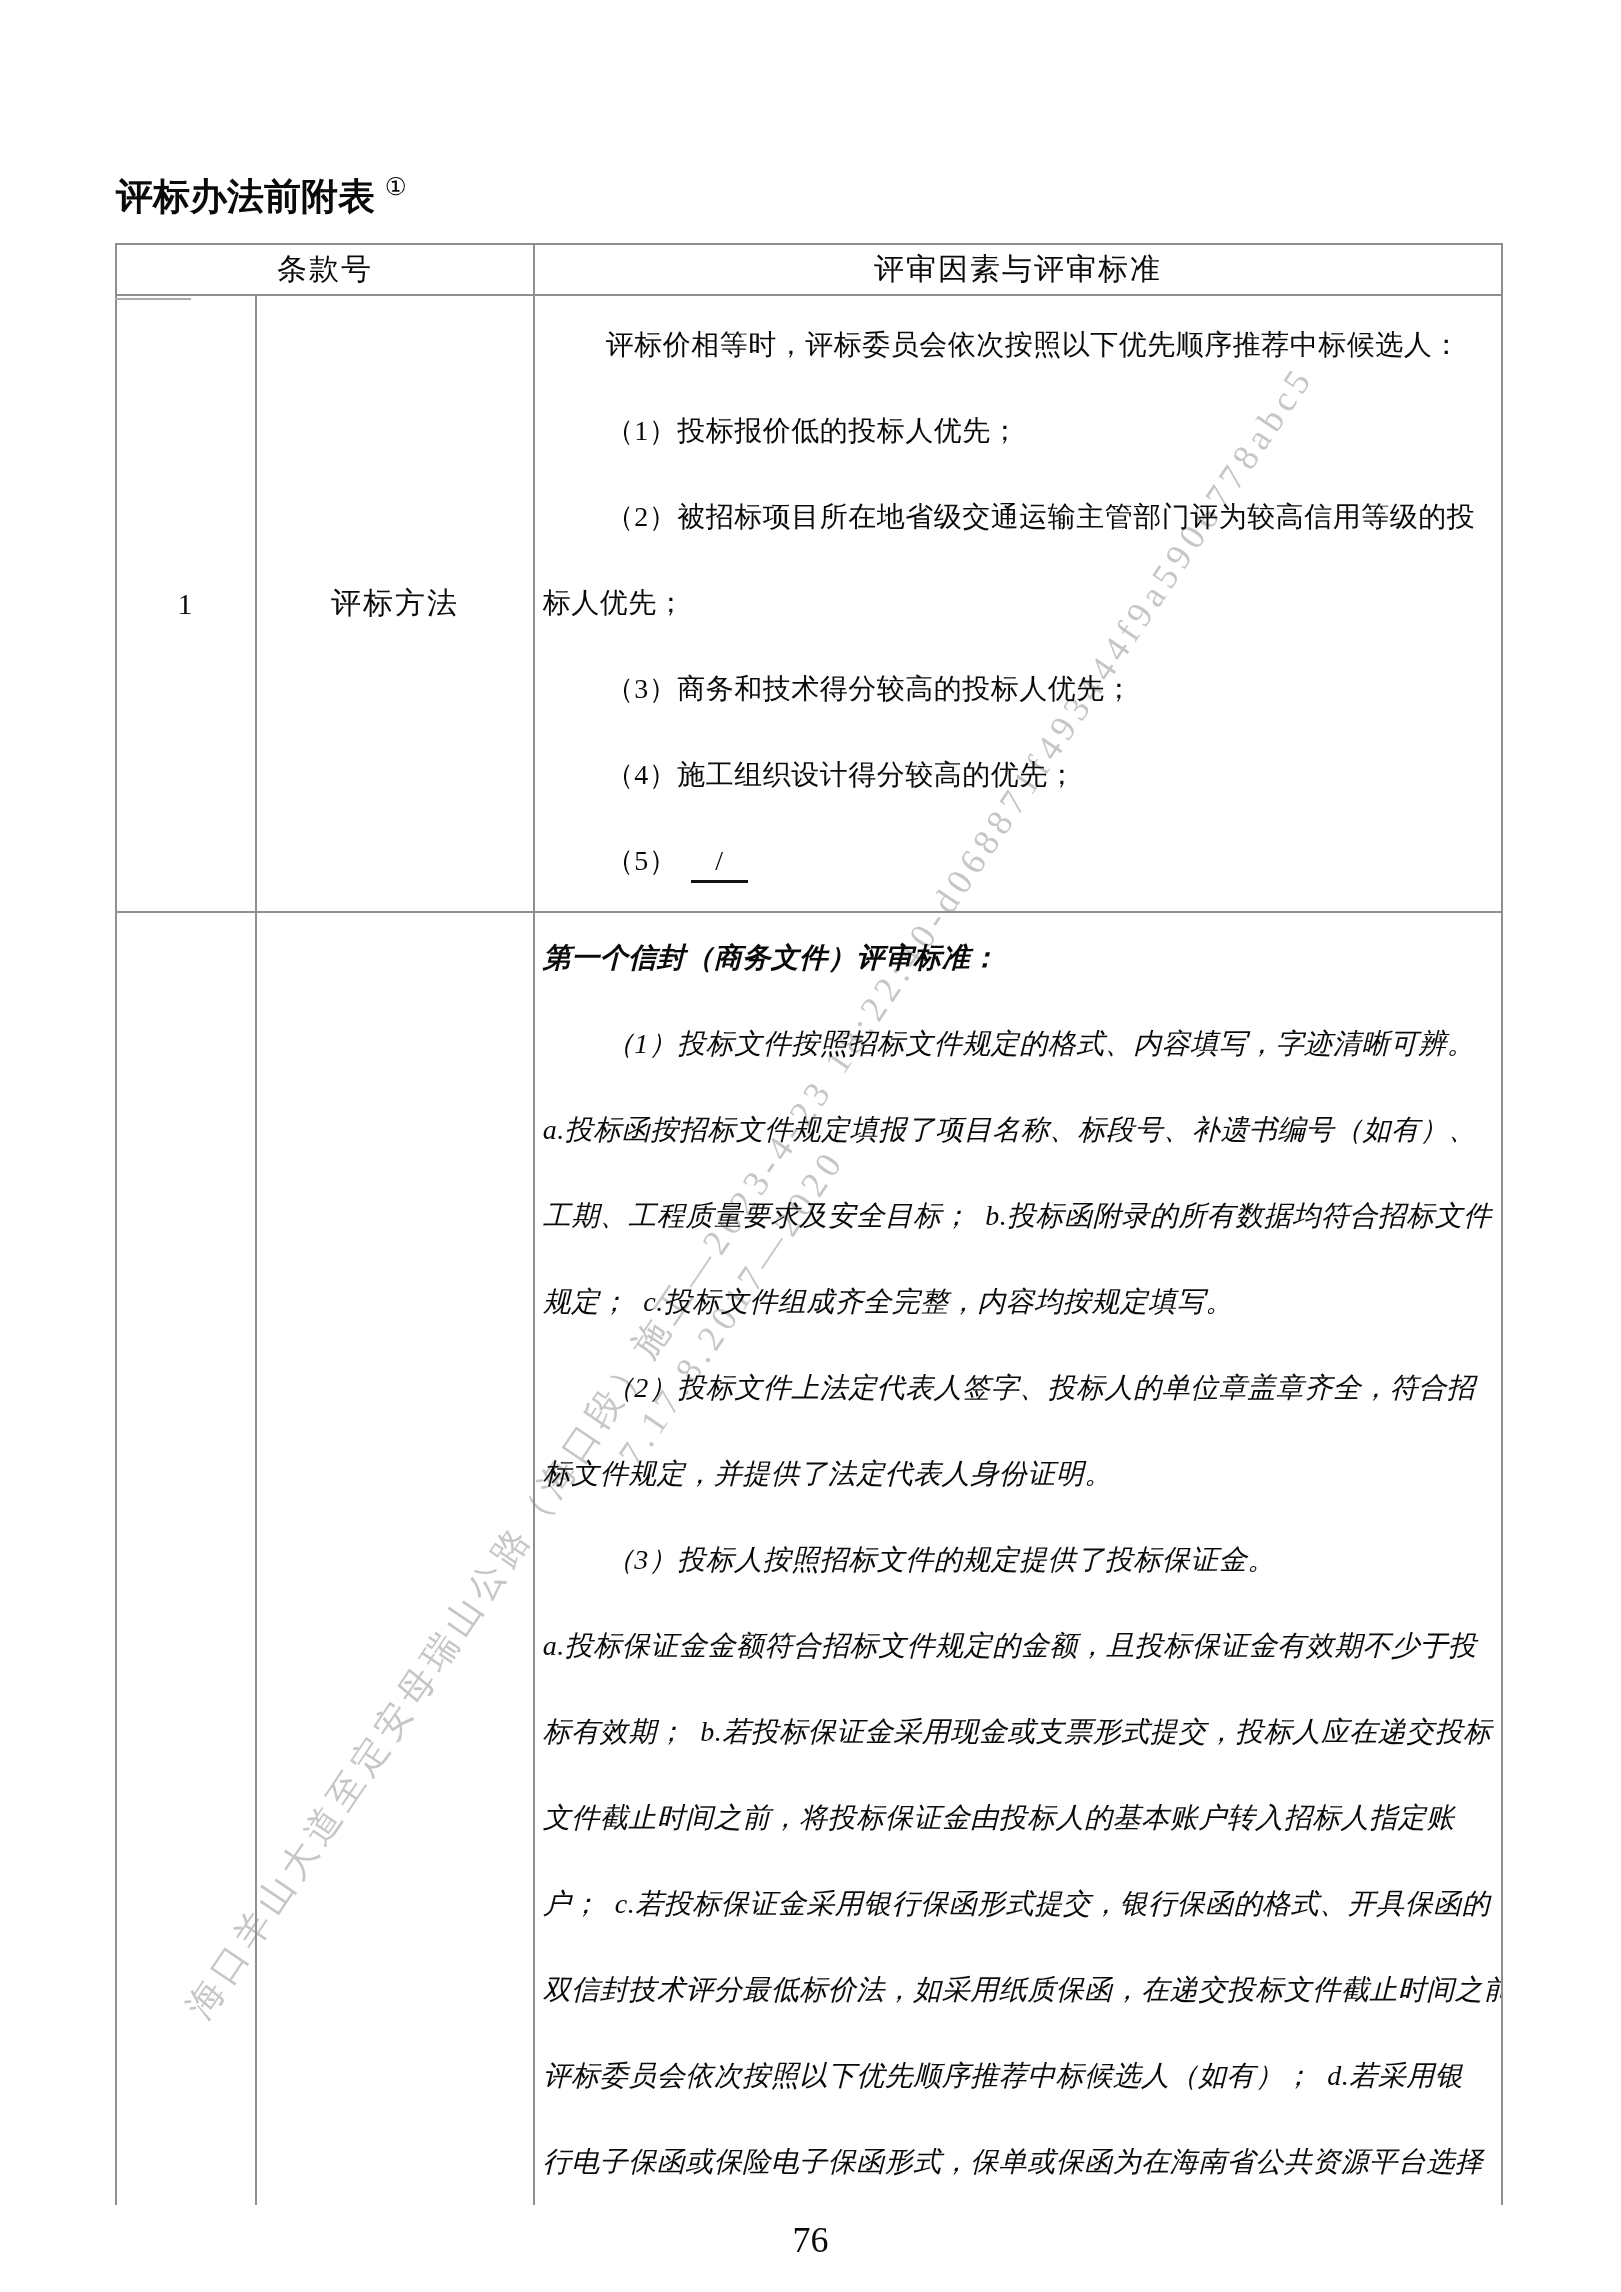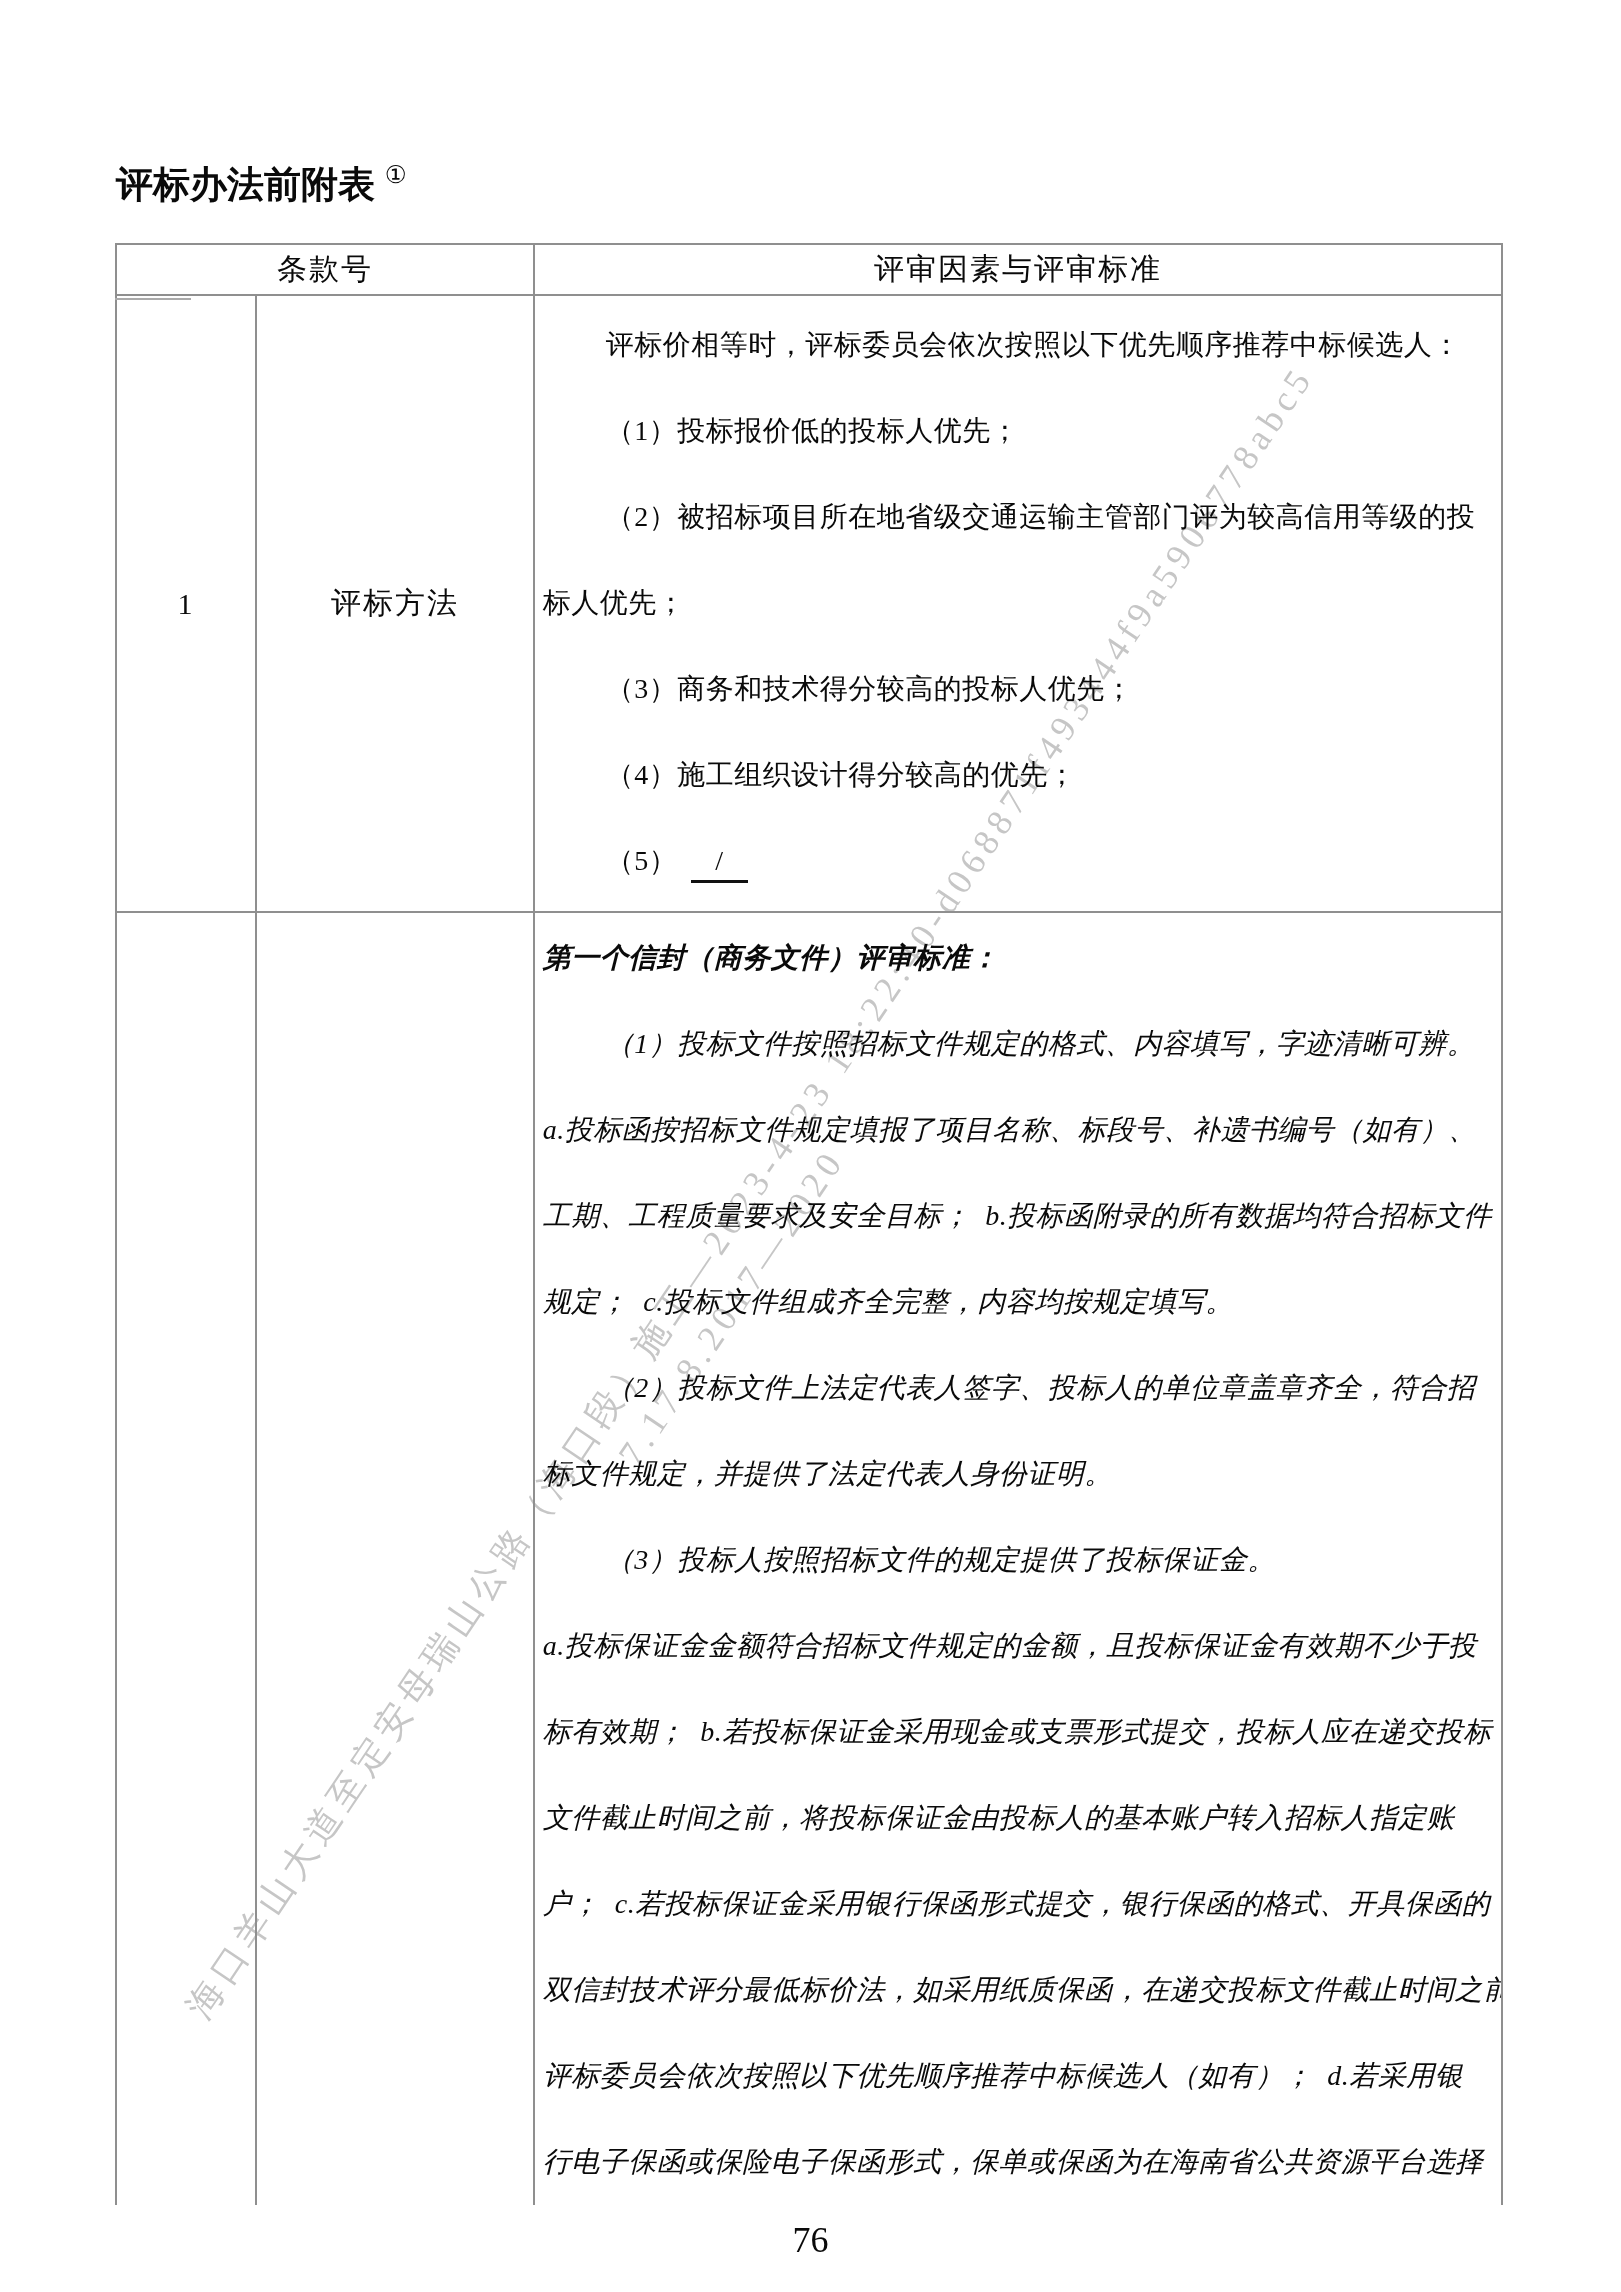--- a/index.html
+++ b/index.html
@@ -16,21 +16,21 @@
   }
   .wm1 { left:196px; top:1990px; }
   .wm2 { left:627px; top:1441px; }
   
   .layer { position:absolute; inset:0; z-index:1; }
   .title {
     position:absolute; top:84px; left:0; width:100%;
     text-align:center; font-size:43px; font-weight:bold; letter-spacing:1px;
   }
   .subheading {
-    position:absolute; top:160px; left:116px;
+    position:absolute; top:172px; left:116px;
     font-size:37px; font-weight:bold;
   }
   .subheading .supnote {
     font-size:24.5px; font-weight:normal; position:relative; top:-13.7px; margin-left:9.8px;
   }
   
   table.doc-table {
     position:absolute; left:115px; top:243px;
     border-collapse:collapse; table-layout:fixed; width:1387px;
     background:transparent;

